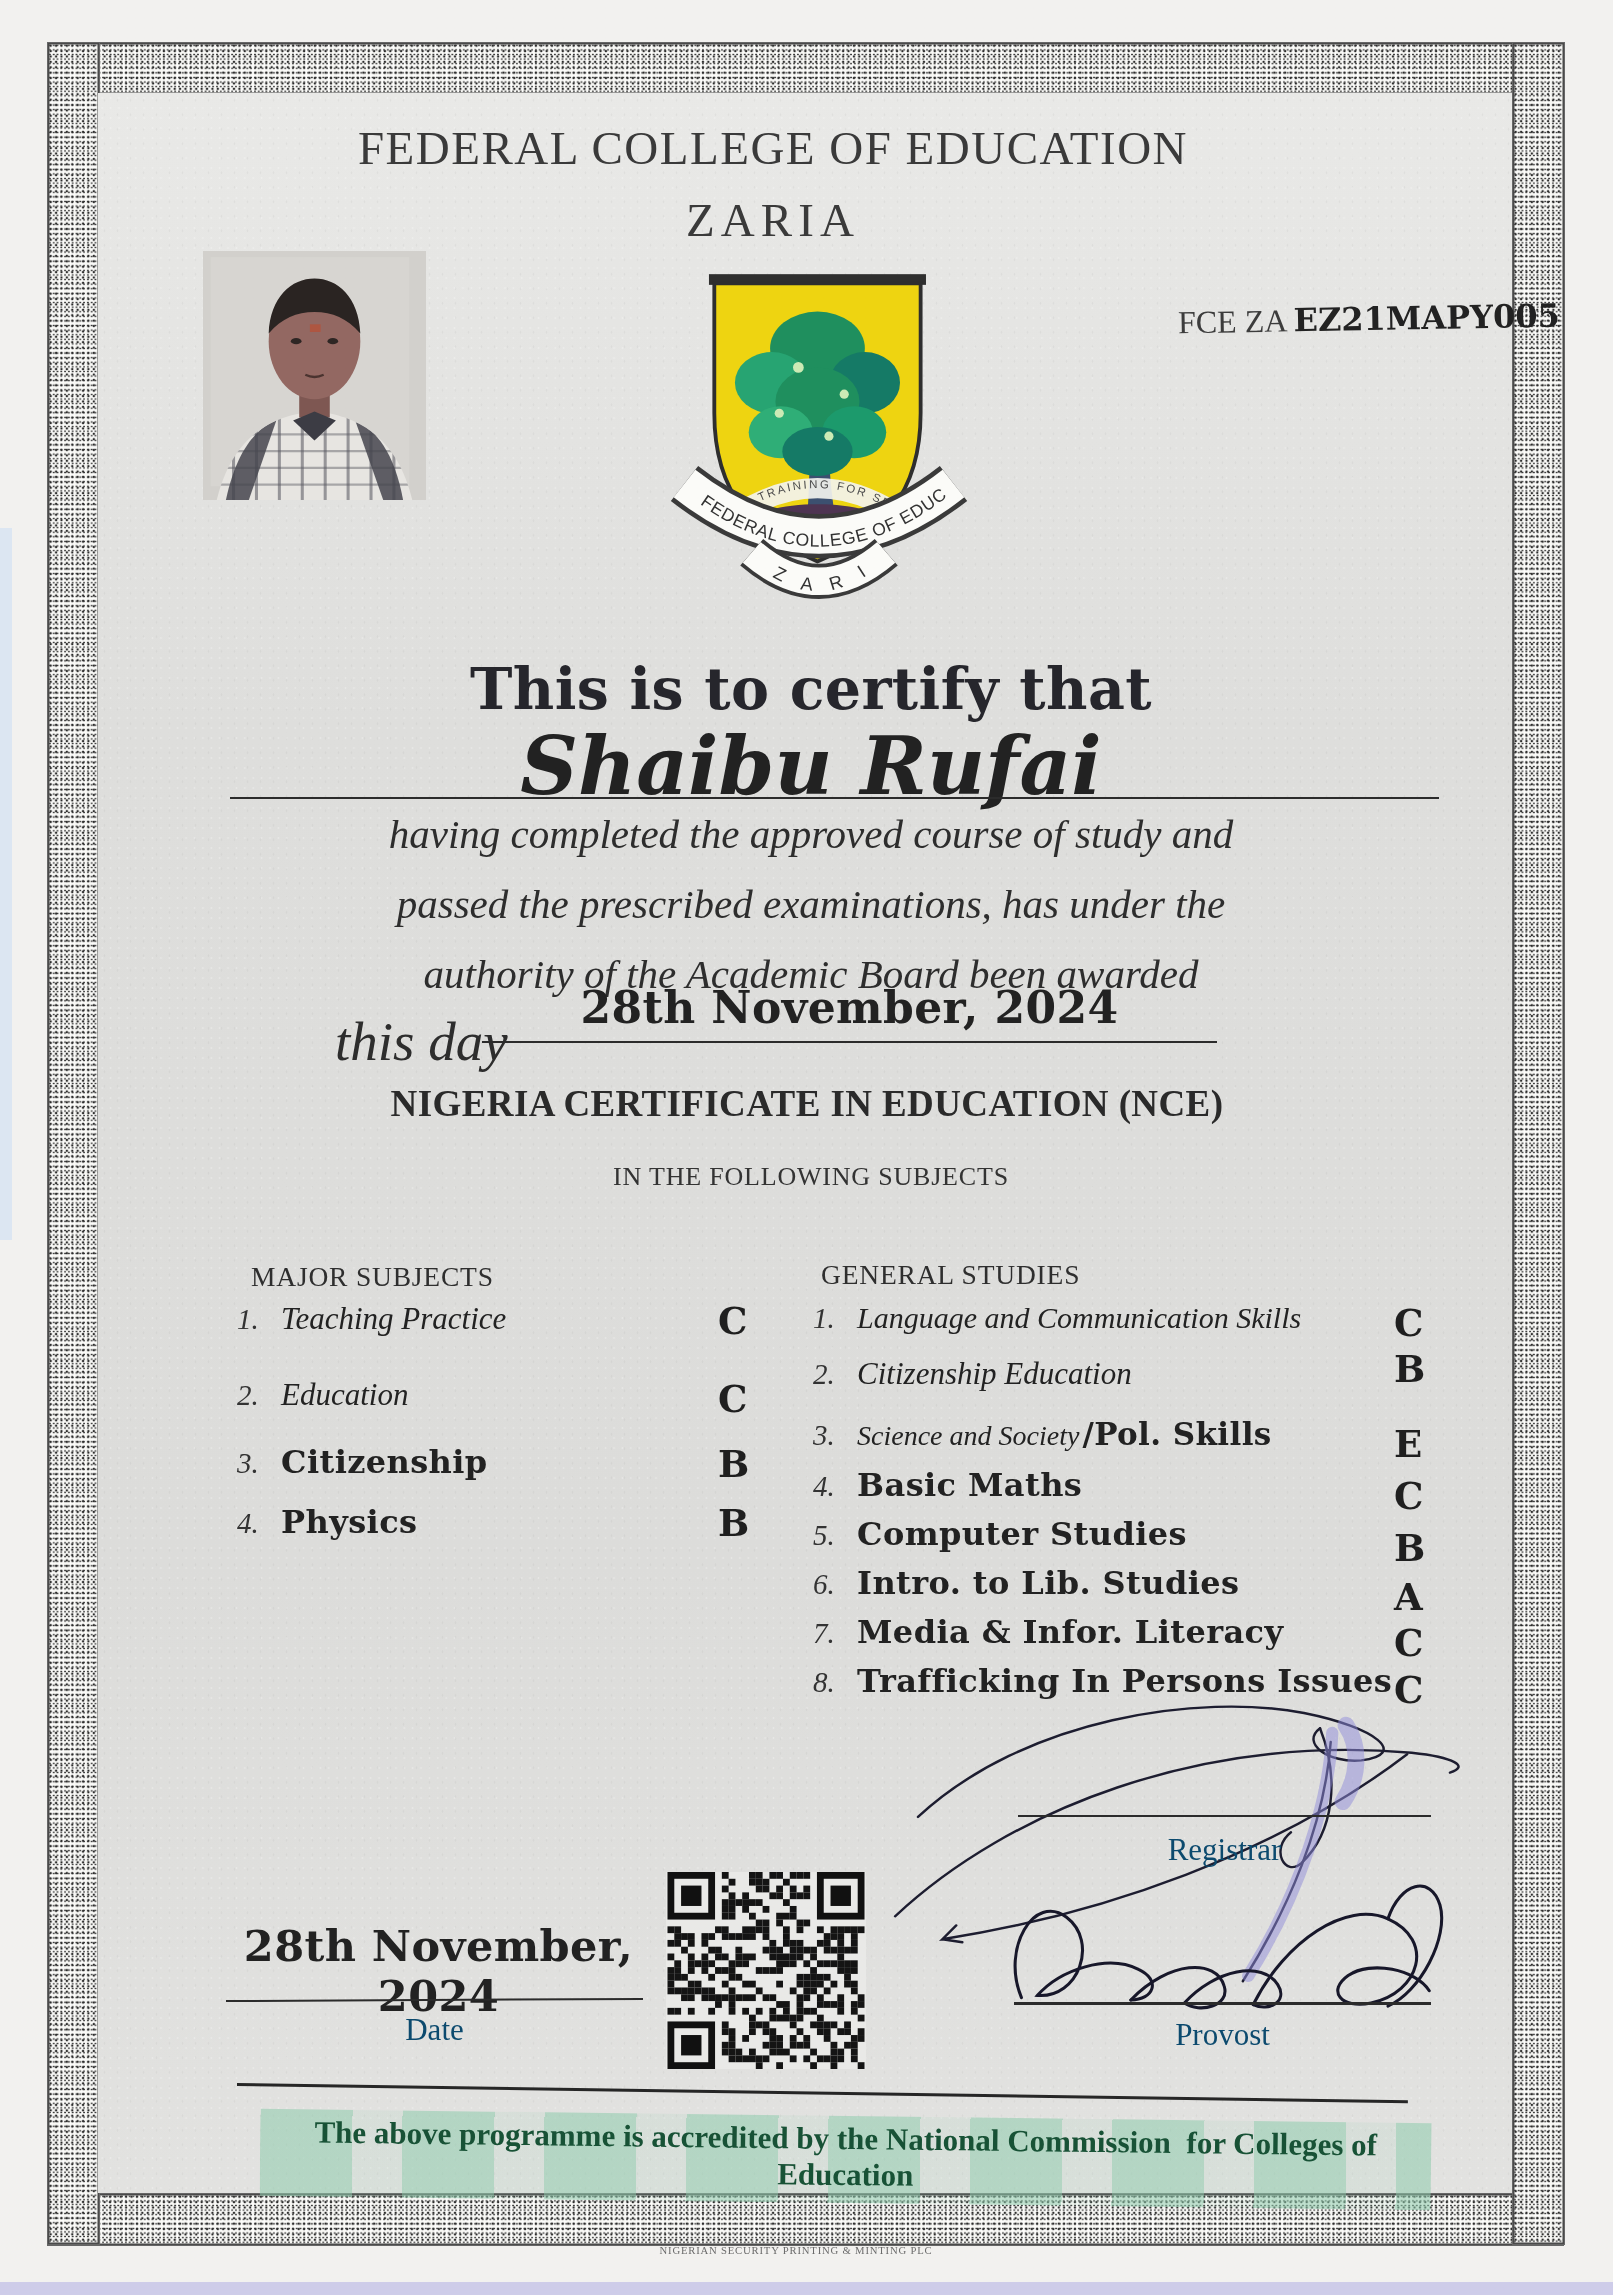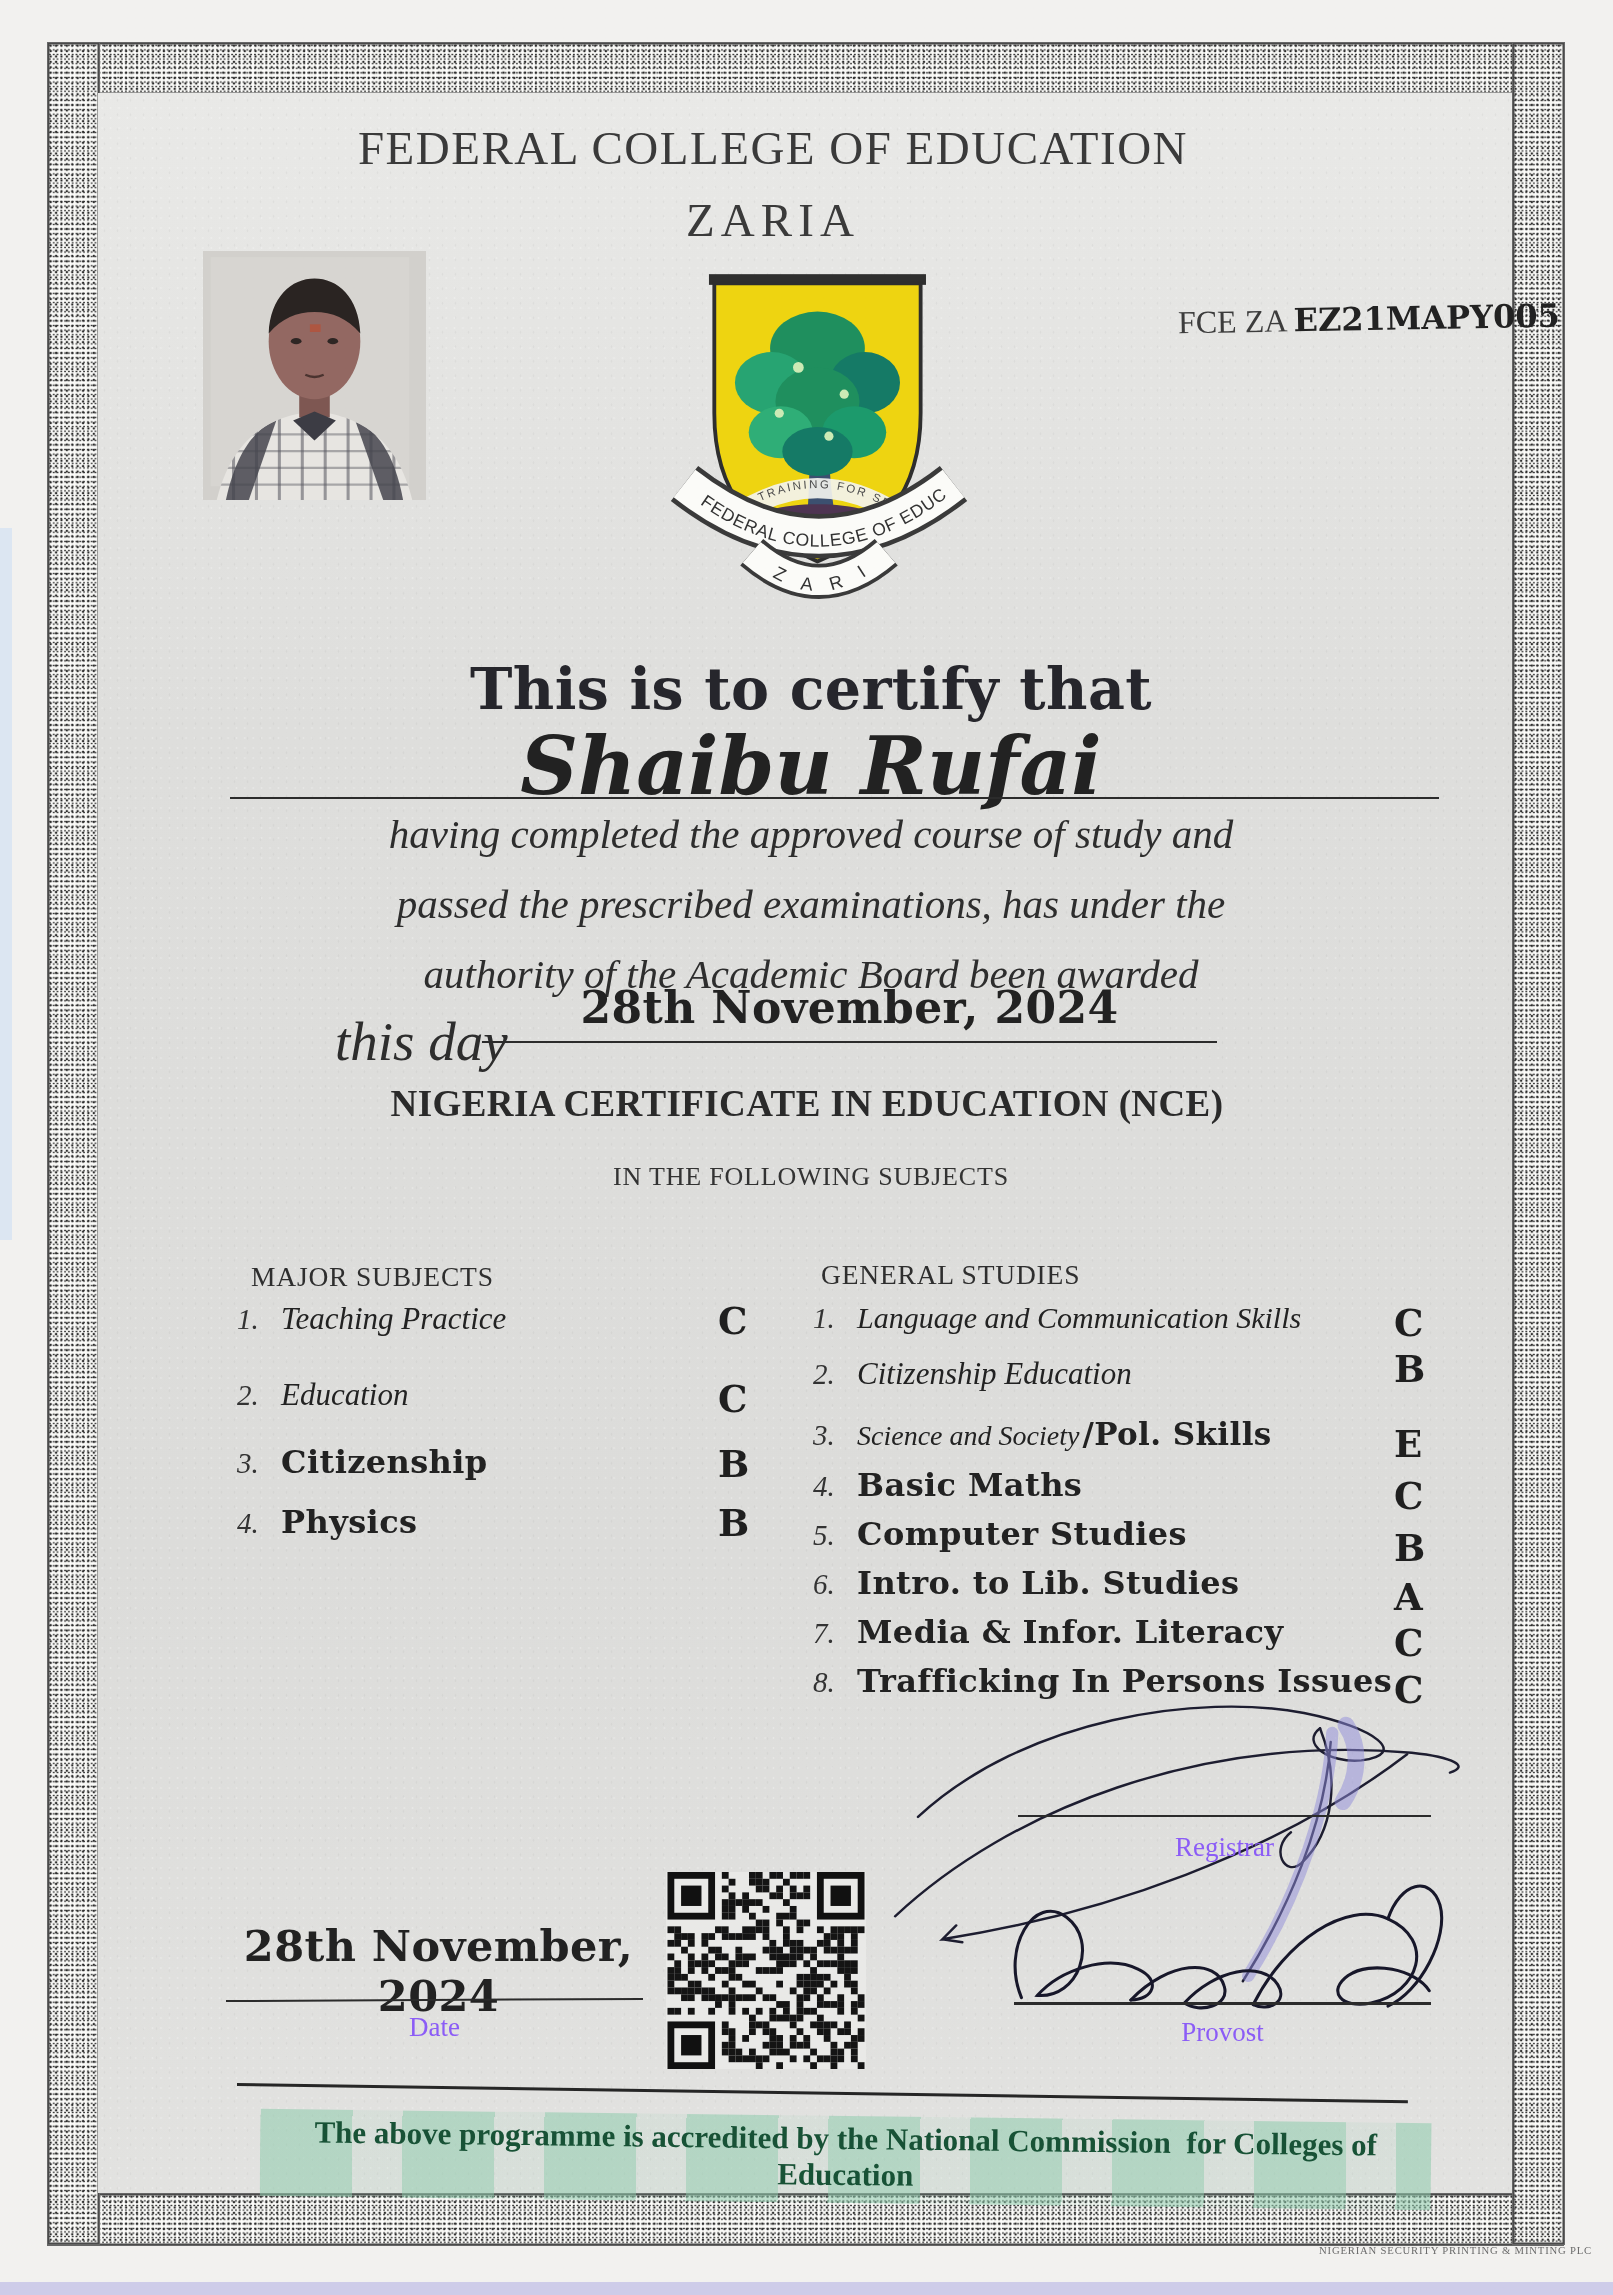--- a/index.html
+++ b/index.html
@@ -56,29 +56,29 @@
   .intro{left:0;top:1162px;width:1622px;font-size:26px;letter-spacing:0.8px;color:#333;}
   
   .colhead{font-size:27.5px;letter-spacing:0.8px;color:#2e2e2e;}
   .srow{position:absolute;white-space:nowrap;}
   .snum{display:inline-block;font-style:italic;font-size:29px;width:41px;color:#333;}
   .sname{font-size:31px;color:#222;}
   .sname.gothic{font-size:32px;}
   .sgrade{position:absolute;font-family:"DejaVu Serif",serif;font-weight:700;font-size:37px;color:#1f1f1f;}
   
   .sig{pointer-events:none;}
-  .siglabel{font-size:27px;color:#8b5cf6;}
+  .siglabel{font-size:31px;color:#0c4a6e;}
   .datebig{left:226px;top:1921px;width:425px;font-size:43px;color:#222;}
   .longline{left:237px;top:2083px;width:1171px;height:3.1px;background:#262626;
             transform:rotate(.85deg);transform-origin:left center;}
   .accred{left:260px;top:2116px;width:1171px;font-size:31px;font-weight:700;
     color:#185236;text-align:center;transform:rotate(.7deg);white-space:pre-wrap;
     background-image:repeating-linear-gradient(90deg,rgba(142,203,172,.55) 0 92px,rgba(142,203,172,.12) 92px 142px);
     padding:4.6px 0 10.7px 0;}
-  .printer{left:0;top:2244px;width:1592px;font-size:10.7px;letter-spacing:0.8px;color:#6b6b6b;text-align:right;}
+  .printer{left:0;top:2244px;width:1592px;font-size:10.7px;letter-spacing:0.8px;color:#6b6b6b;text-align:center;}
   .qr{left:666px;top:1872px;width:200px;height:197px;background:#e9e9e7;}
 </style>
 </head>
 <body>
 
 <div class="abs edge-blue"></div>
 <div class="abs edge-lavender"></div>
 
 <div class="abs band band-top"></div>
 <div class="abs band band-bottom"></div>

